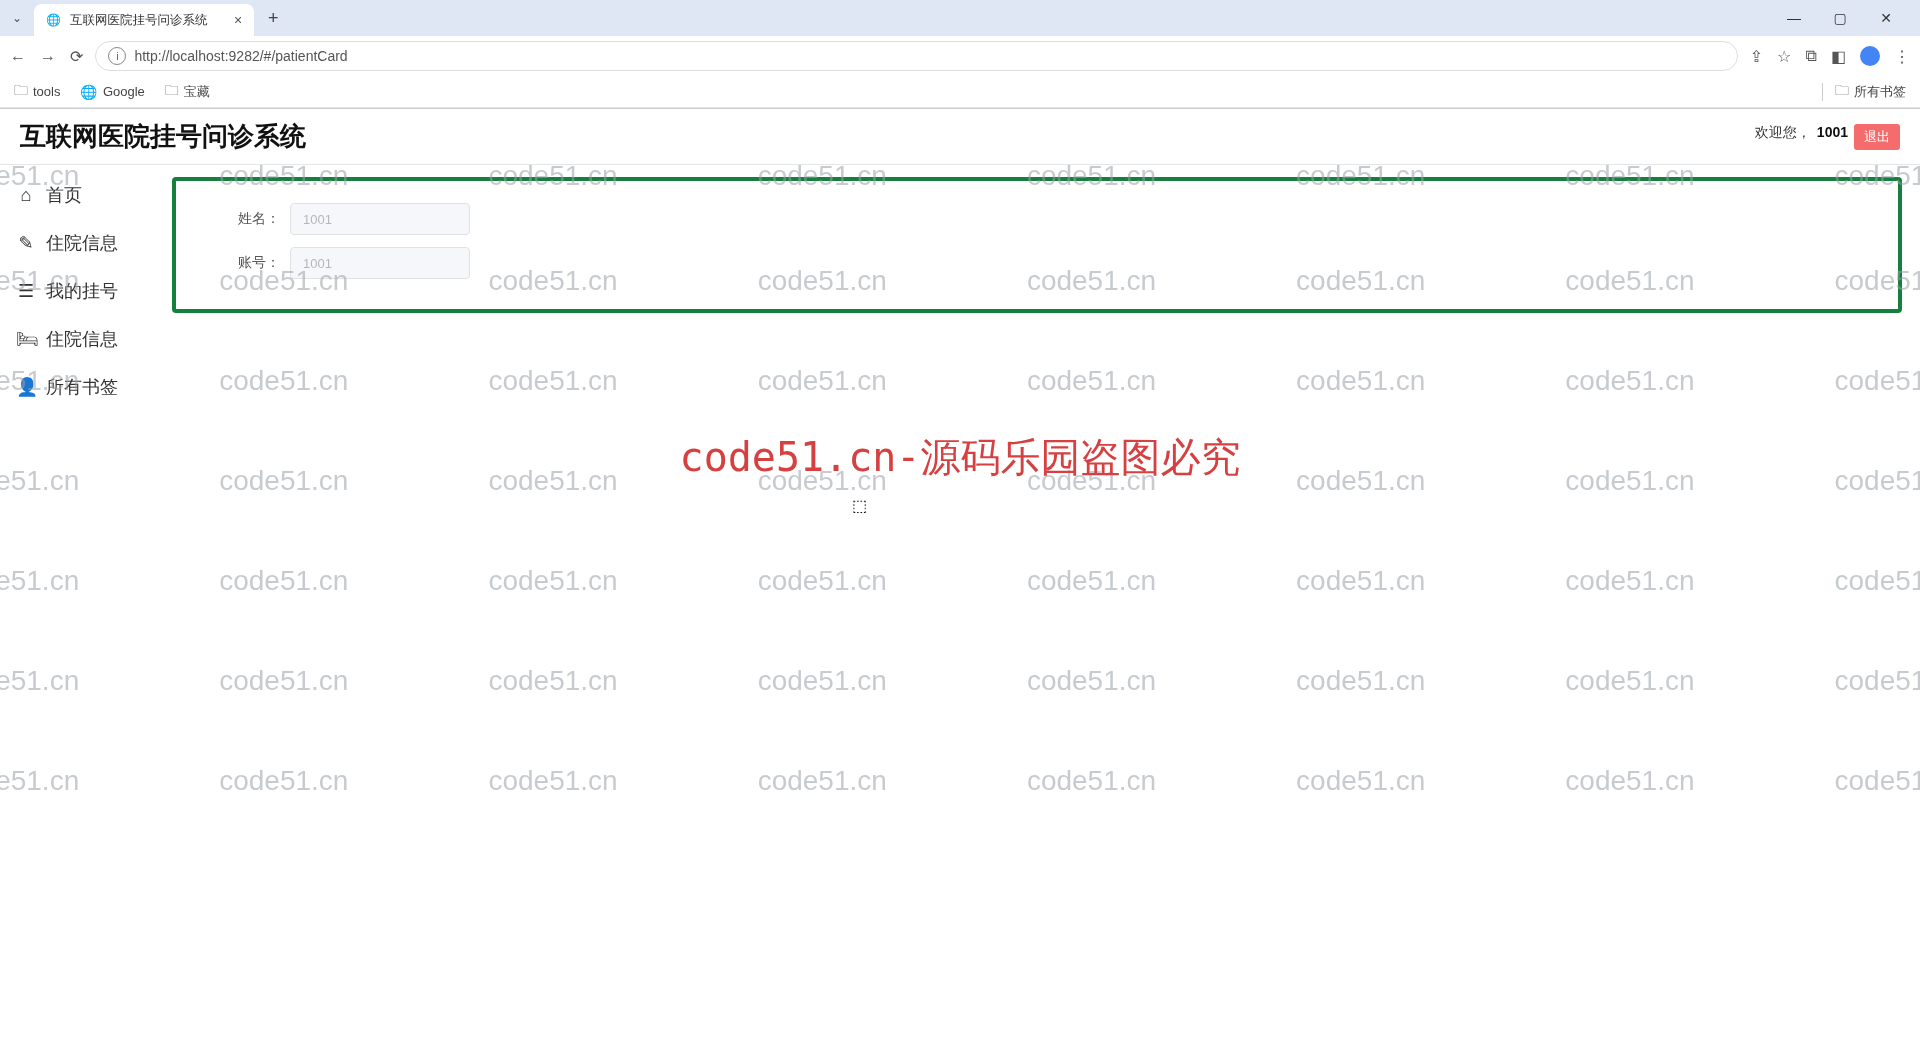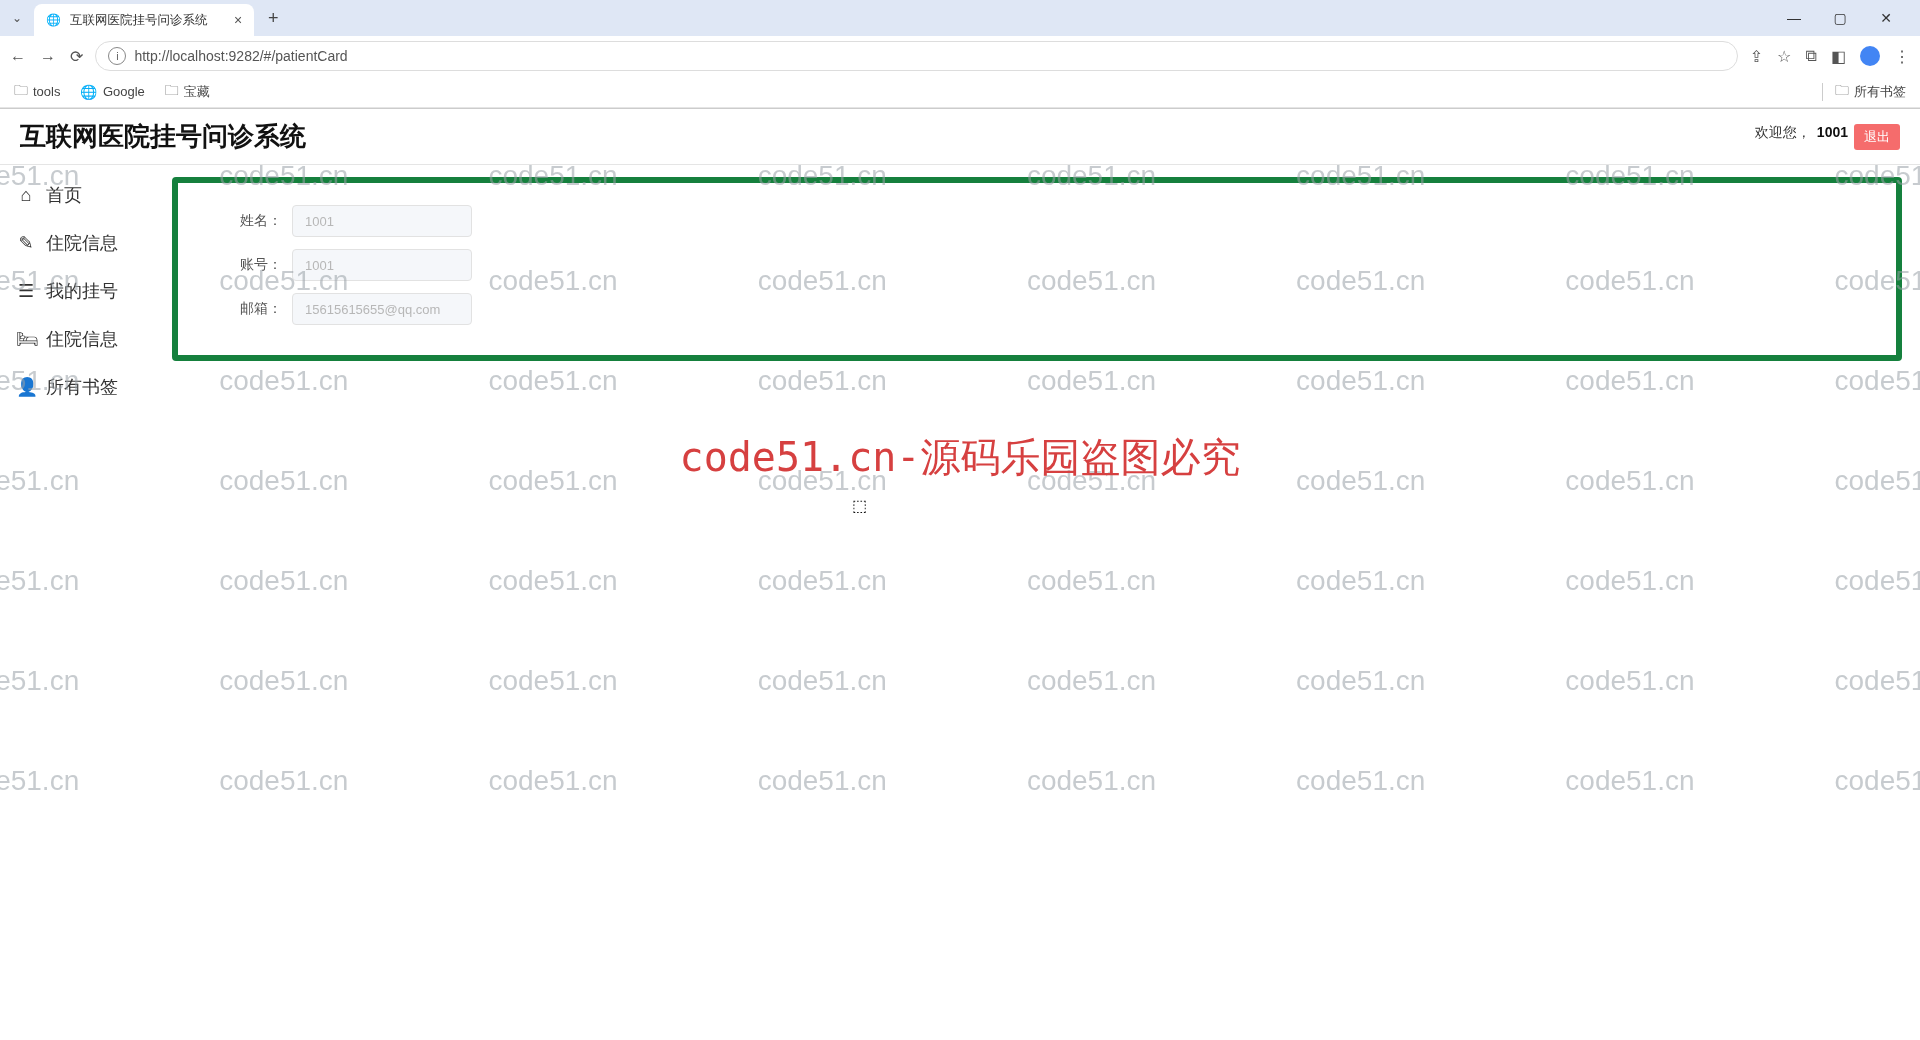--- a/index.html
+++ b/index.html
@@ -137,21 +137,21 @@
     height: 48px;
   }
   .menu-item .micon { width: 20px; text-align: center; font-size: 18px; color: #333; }
 
   .content {
     flex: 1;
     padding: 12px 18px 0 0;
   }
   .card {
     background: #fff;
-    border: 6px solid #15803d;
+    border: 4px solid #15803d;
     border-radius: 4px;
     padding: 16px 24px 24px 24px;
     width: 100%;
   }
   .form-row {
     display: flex;
     align-items: center;
     height: 44px;
   }
   .form-label {
@@ -313,24 +313,20 @@
   <div class="content">
     <div class="card">
       <div class="form-row">
         <div class="form-label">姓名：</div>
         <input class="form-input" disabled="" value="1001" style="">
       </div>
       <div class="form-row">
         <div class="form-label">账号：</div>
         <input class="form-input" disabled="" value="1001" style="">
       </div>
-      <div class="form-row">
-        <div class="form-label">邮箱：</div>
-        <input class="form-input" disabled="" value="15615615655@qq.com" style="">
-      </div>
     </div>
   </div>
 </div>
 
 <div class="watermarks" id="wm-container">
     <div class="wm-row" style="top: 60px;">
       <span>code51.cn</span>
       <span>code51.cn</span>
       <span>code51.cn</span>
       <span>code51.cn</span>

